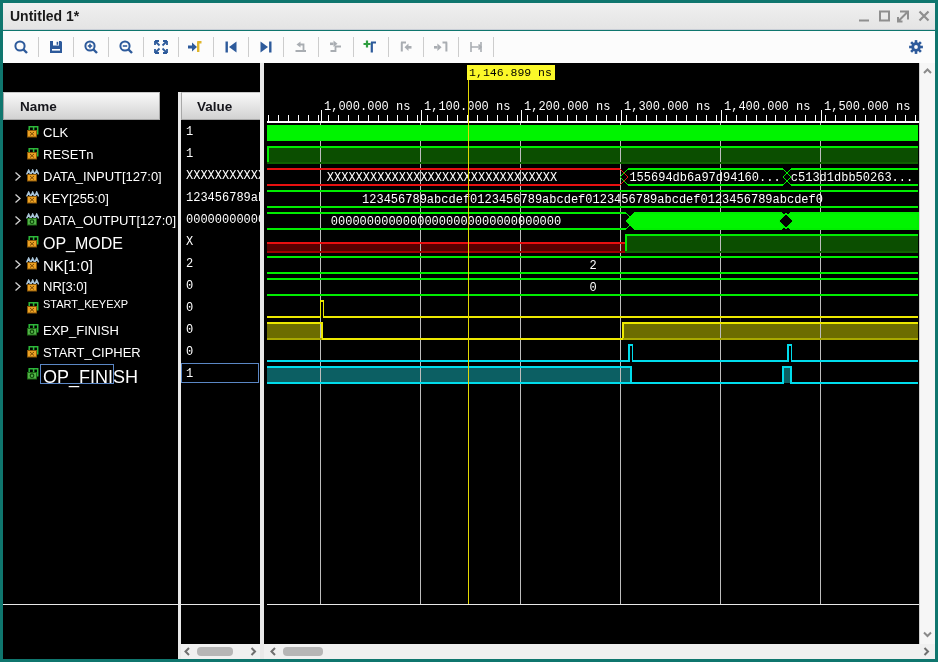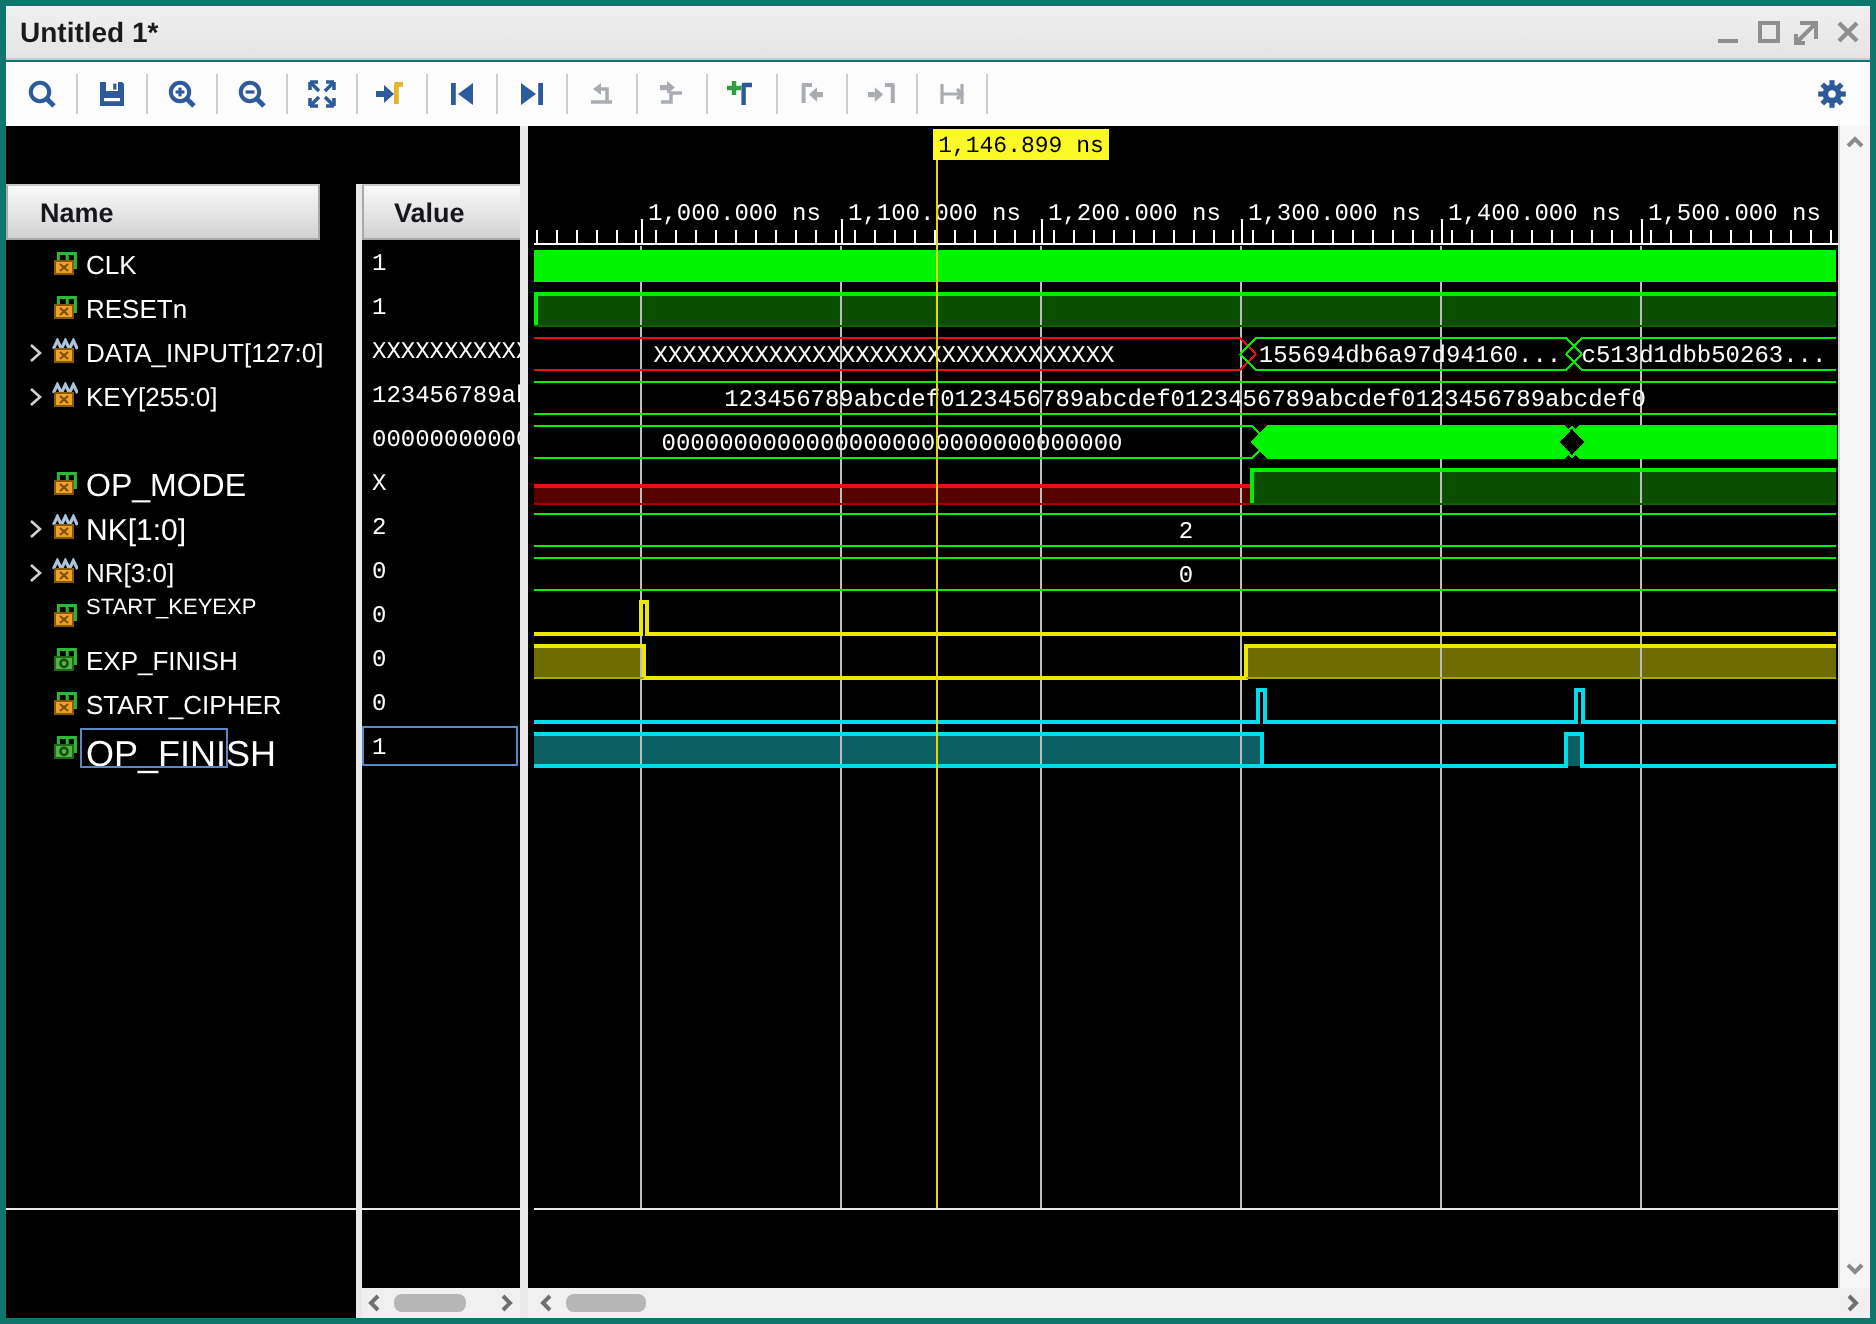--- a/index.html
+++ b/index.html
@@ -164,20 +164,31 @@
         <div style="position:absolute;left:0;top:187px;width:175px;height:22px">
           <svg width="8" height="10" viewBox="0 0 8 10" style="position:absolute;left:11px;top:7px">
             <path d="M1.5,0.5 L6,4.5 L1.5,8.5" stroke="#d2d2d2" stroke-width="1.3" fill="none"></path>
           </svg>
           <svg width="13" height="13" viewBox="0 0 13 13" style="position:absolute;left:23px;top:4px">
             <path d="M0.7,5.5 L2.7,1.3 L4.7,5.5 L6.7,1.3 L8.7,5.5 L10.7,1.3 L12.7,5.5" stroke="#a9c4d8" stroke-width="1.6" fill="none"></path>
             <rect x="1.5" y="5.5" width="9" height="6.5" fill="#eda224" stroke="#8a5708" stroke-width="1"></rect>
             <path d="M4,7 l4,3.5 M8,7 l-4,3.5" stroke="#7a4a08" stroke-width="1" fill="none"></path>
           </svg>
           <div style="position:absolute;left:40px;top:3.5px;font-size:13px;color:#fff;white-space:nowrap">KEY[255:0]</div>
+        </div>
+        <div style="position:absolute;left:0;top:209px;width:175px;height:22px">
+          <svg width="8" height="10" viewBox="0 0 8 10" style="position:absolute;left:11px;top:7px">
+            <path d="M1.5,0.5 L6,4.5 L1.5,8.5" stroke="#d2d2d2" stroke-width="1.3" fill="none"></path>
+          </svg>
+          <svg width="13" height="13" viewBox="0 0 13 13" style="position:absolute;left:23px;top:4px">
+            <path d="M0.7,5.5 L2.7,1.3 L4.7,5.5 L6.7,1.3 L8.7,5.5 L10.7,1.3 L12.7,5.5" stroke="#a9c4d8" stroke-width="1.6" fill="none"></path>
+            <rect x="1.5" y="5.5" width="9" height="6.5" fill="#53b148" stroke="#1d6a14" stroke-width="1"></rect>
+            <circle cx="6" cy="8.7" r="1.8" fill="none" stroke="#0e4a0a" stroke-width="1.2"></circle>
+          </svg>
+          <div style="position:absolute;left:40px;top:3.5px;font-size:13px;color:#fff;white-space:nowrap">DATA_OUTPUT[127:0]</div>
         </div>
         <div style="position:absolute;left:0;top:231px;width:175px;height:22px">
           <svg width="13" height="13" viewBox="0 0 13 13" style="position:absolute;left:23px;top:4px">
             <path d="M3.2,6 V1.7 H11.7 V9.5 M7.6,1.7 V11.5" stroke="#2db83a" stroke-width="1.5" fill="none"></path>
             <rect x="1.5" y="5.5" width="9" height="6.5" fill="#eda224" stroke="#8a5708" stroke-width="1"></rect>
             <path d="M4,7 l4,3.5 M8,7 l-4,3.5" stroke="#7a4a08" stroke-width="1" fill="none"></path>
           </svg>
           <div style="position:absolute;left:40px;top:3.5px;font-size:16px;color:#fff;white-space:nowrap">OP_MODE</div>
         </div>
         <div style="position:absolute;left:0;top:253px;width:175px;height:22px">

